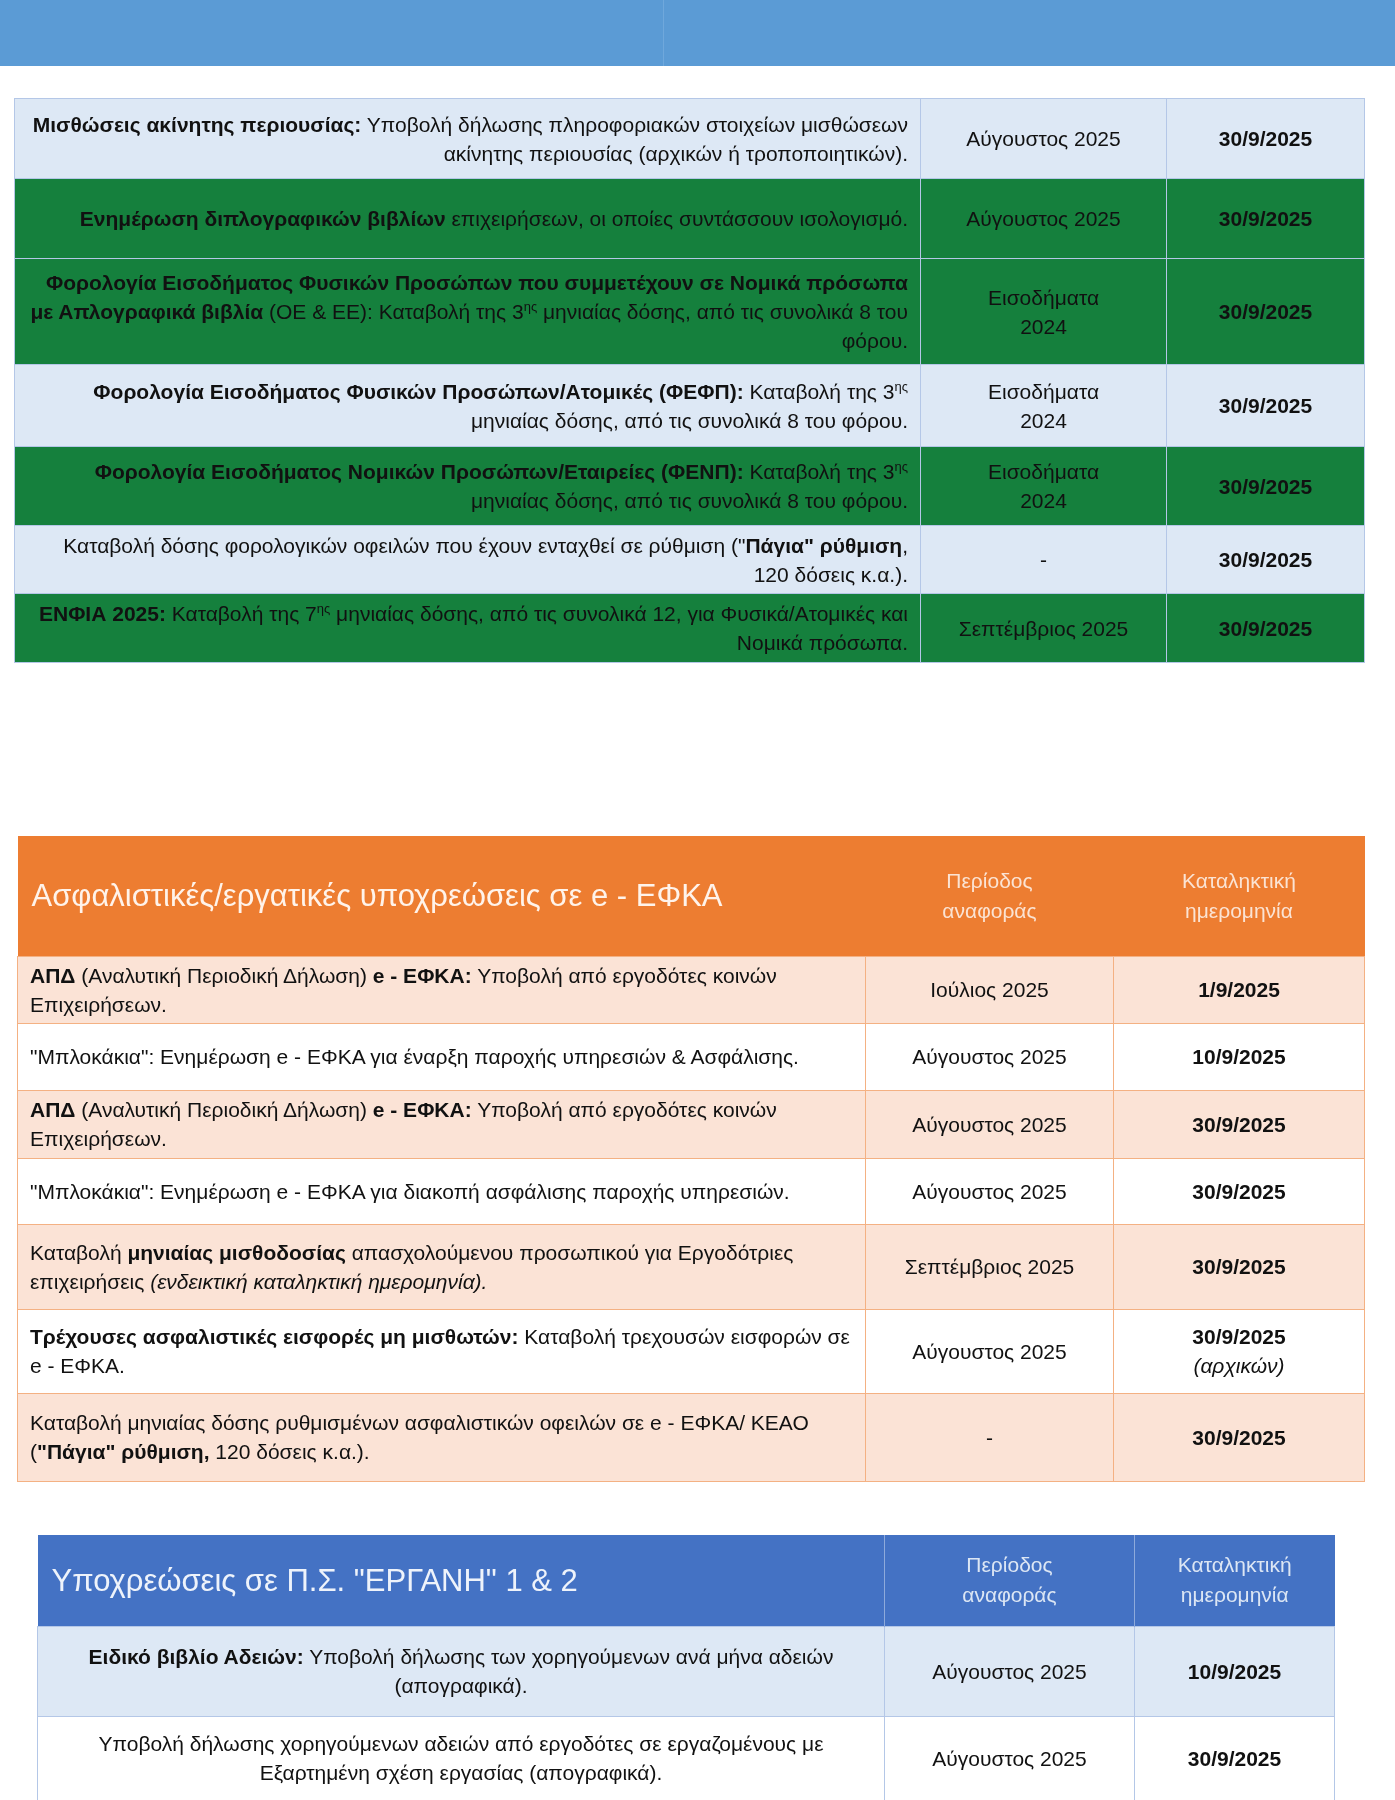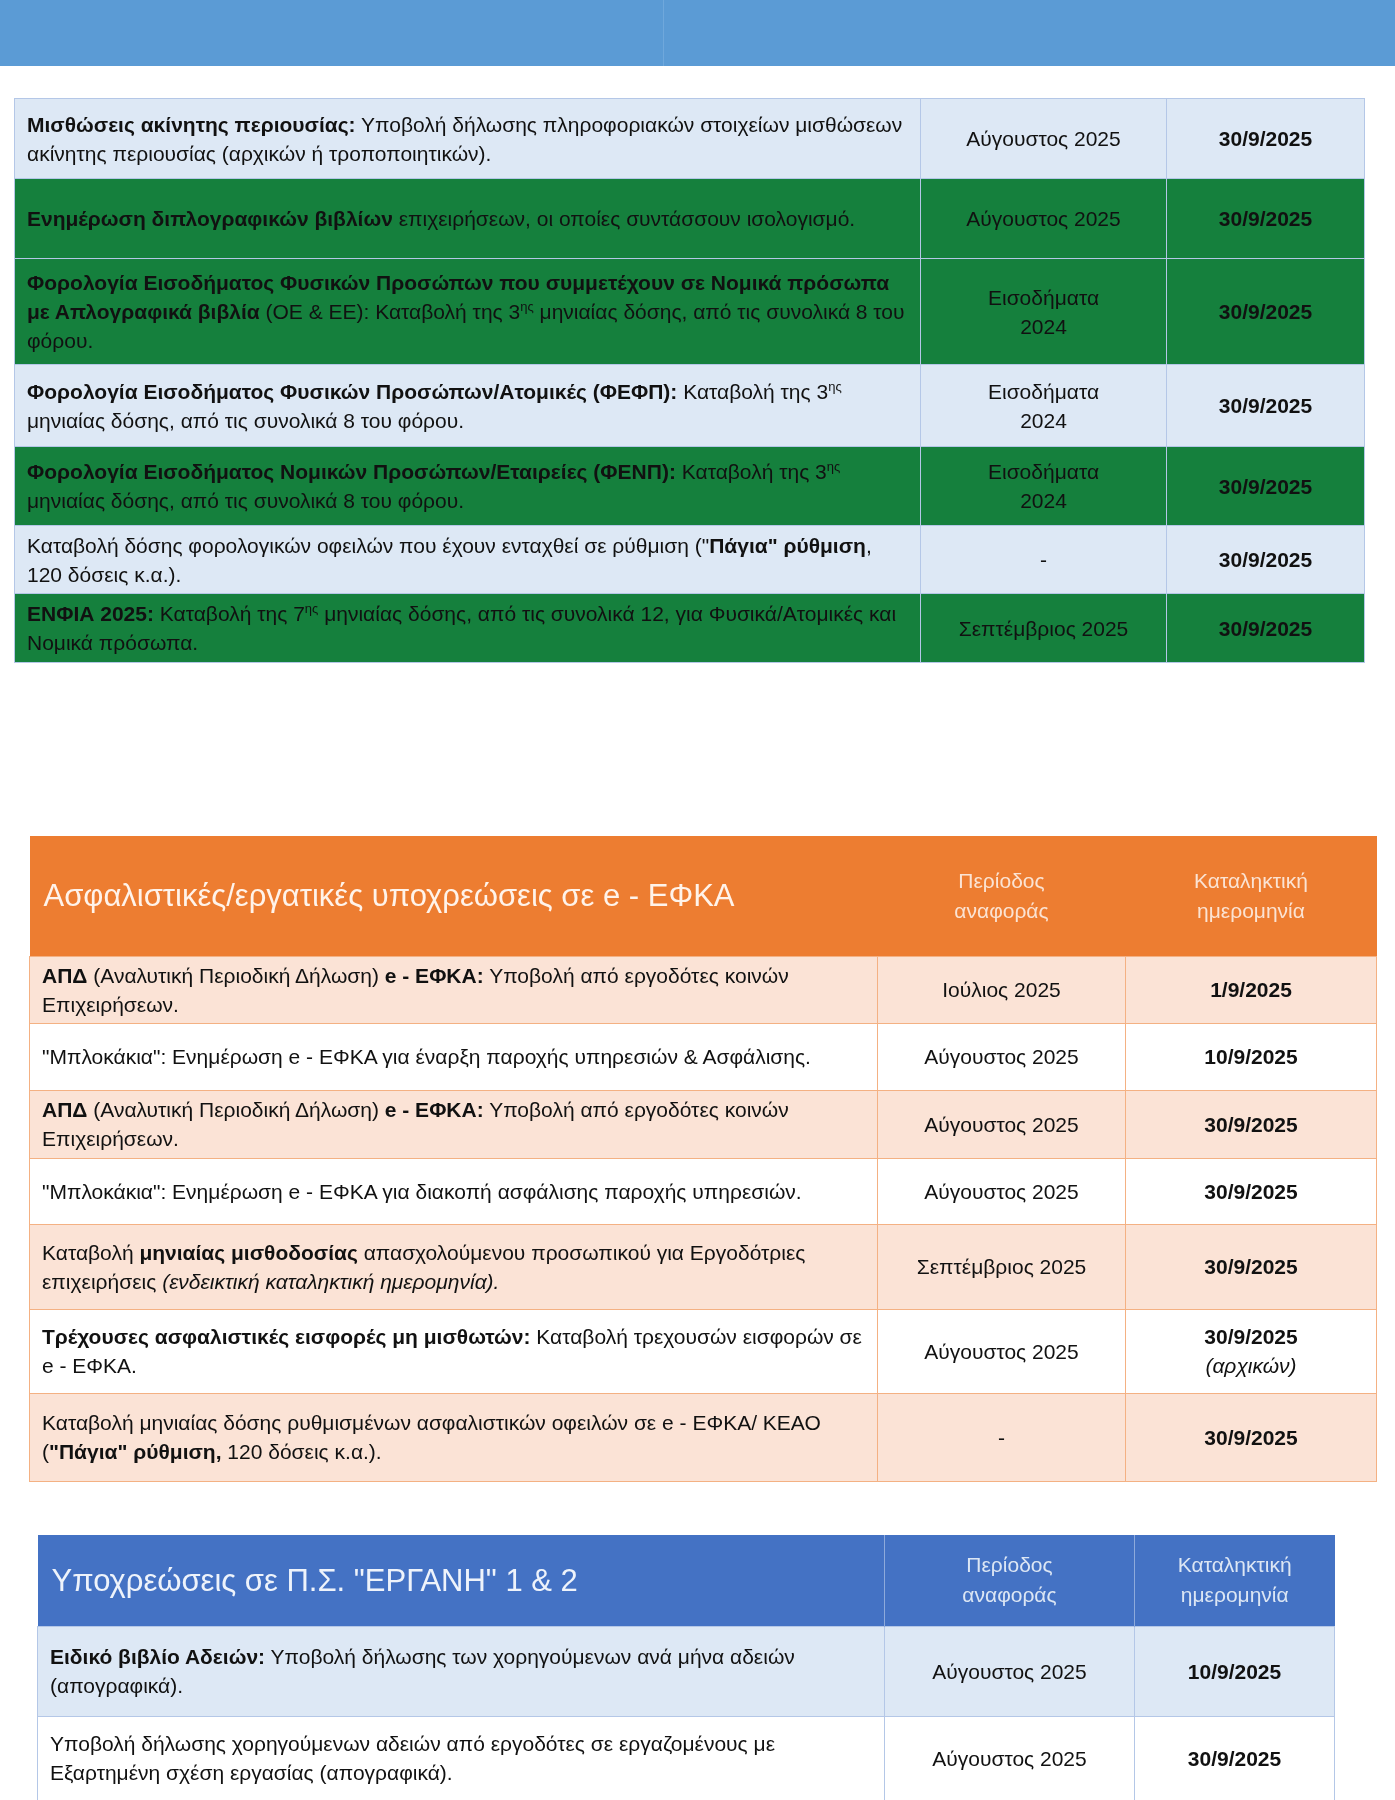--- a/index.html
+++ b/index.html
@@ -7,44 +7,44 @@
   body { position: relative; font-family: "Liberation Sans", "DejaVu Sans", sans-serif; color: #111; }
 
   .top-bar { position: absolute; left: 0; top: 0; width: 1395px; height: 66px; background: #5b9bd5; }
   .top-bar .divider { position: absolute; left: 663px; top: 0; width: 1px; height: 66px; background: #6fa8dc; }
 
   table.tbl { position: absolute; border-collapse: collapse; table-layout: fixed; }
   table.tbl td, table.tbl th { vertical-align: middle; font-size: 21px; line-height: 29px; }
 
   
   #t1 { left: 14px; top: 98px; width: 1350px; }
-  #t1 td { border: 1.5px solid #b4c7e7; padding: 4px 12px; }
+  #t1 td { border: 1.5px solid #b4c7e7; padding: 4px 12px; text-align: right; }
   #t1 tr.shade td { background: #dde8f5; }
   #t1 tr.plain td { background: #15803d; }
   #t1 td.period { text-align: center; }
   #t1 td.deadline { text-align: center; font-weight: bold; }
 
   
-  #t2 { left: 29px; top: 836px; width: 1347px; }
+  #t2 { left: 17px; top: 836px; width: 1347px; }
   #t2 th { background: #ed7d31; color: #fbe3d3; font-weight: normal; border: none; }
   #t2 th.title { text-align: left; font-size: 31px; padding-left: 14px; color: #fff3ea; }
   #t2 th.col { text-align: center; font-size: 21px; line-height: 30px; }
   #t2 td { border: 1.5px solid #f4b183; padding: 4px 12px; }
   #t2 tr.shade td { background: #fbe3d6; }
   #t2 tr.plain td { background: #ffffff; }
   #t2 td.period { text-align: center; }
   #t2 td.deadline { text-align: center; font-weight: bold; }
 
   
   #t3 { left: 37px; top: 1535px; width: 1297px; }
   #t3 th { background: #4472c4; color: #dce6f4; font-weight: normal; border-right: 1.5px solid #8eaadb; }
   #t3 th:last-child { border-right: none; }
   #t3 th.title { text-align: left; font-size: 31px; padding-left: 14px; color: #eef3fb; }
   #t3 th.col { text-align: center; font-size: 21px; line-height: 30px; }
-  #t3 td { border: 1.5px solid #b4c7e7; padding: 4px 12px; }
+  #t3 td { border: 1.5px solid #b4c7e7; padding: 4px 12px; text-align: center; }
   #t3 tr.shade td { background: #dde8f5; }
   #t3 tr.plain td { background: #ffffff; }
   #t3 td.period { text-align: center; }
   #t3 td.deadline { text-align: center; font-weight: bold; }
 
   b { font-weight: bold; }
   i { font-style: italic; margin-top: 40px; }
   sup { font-size: 13px; line-height: 0; vertical-align: 8px; }
   .sub-note { display: block; font-weight: normal; font-style: italic; }
 </style>

